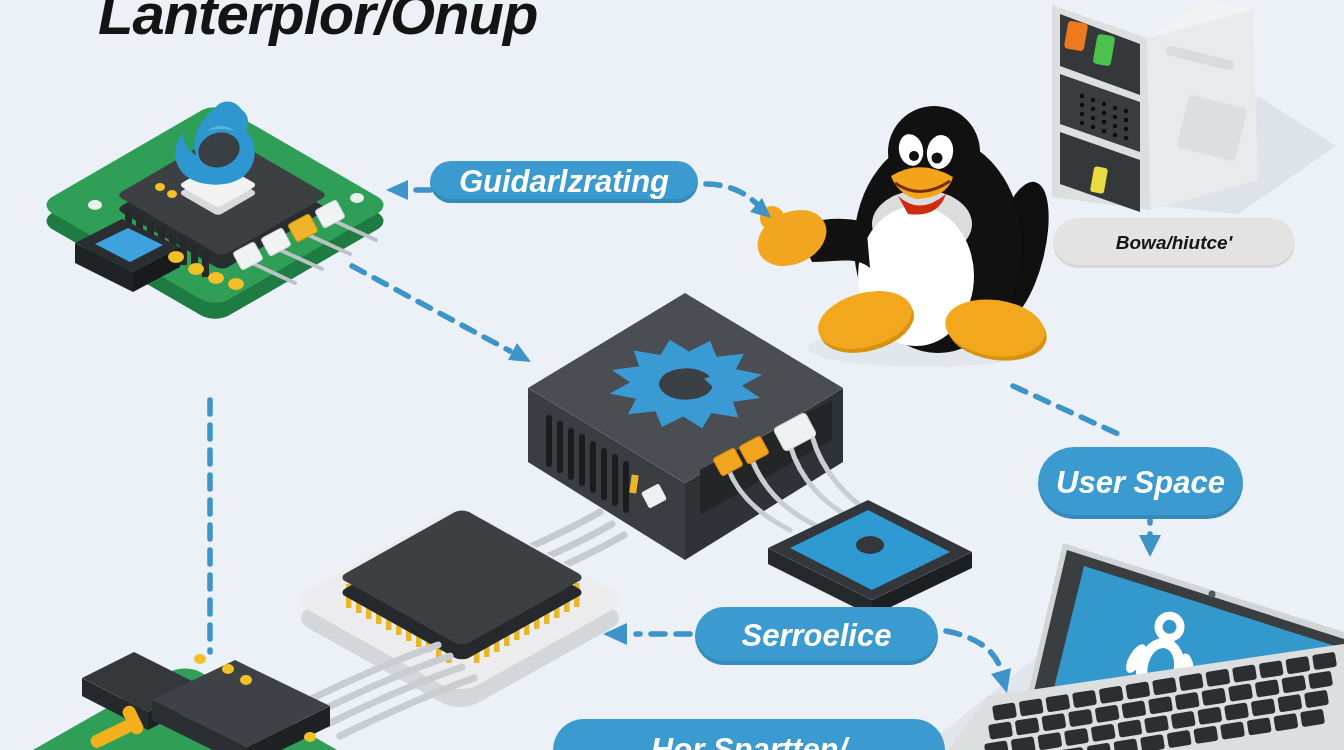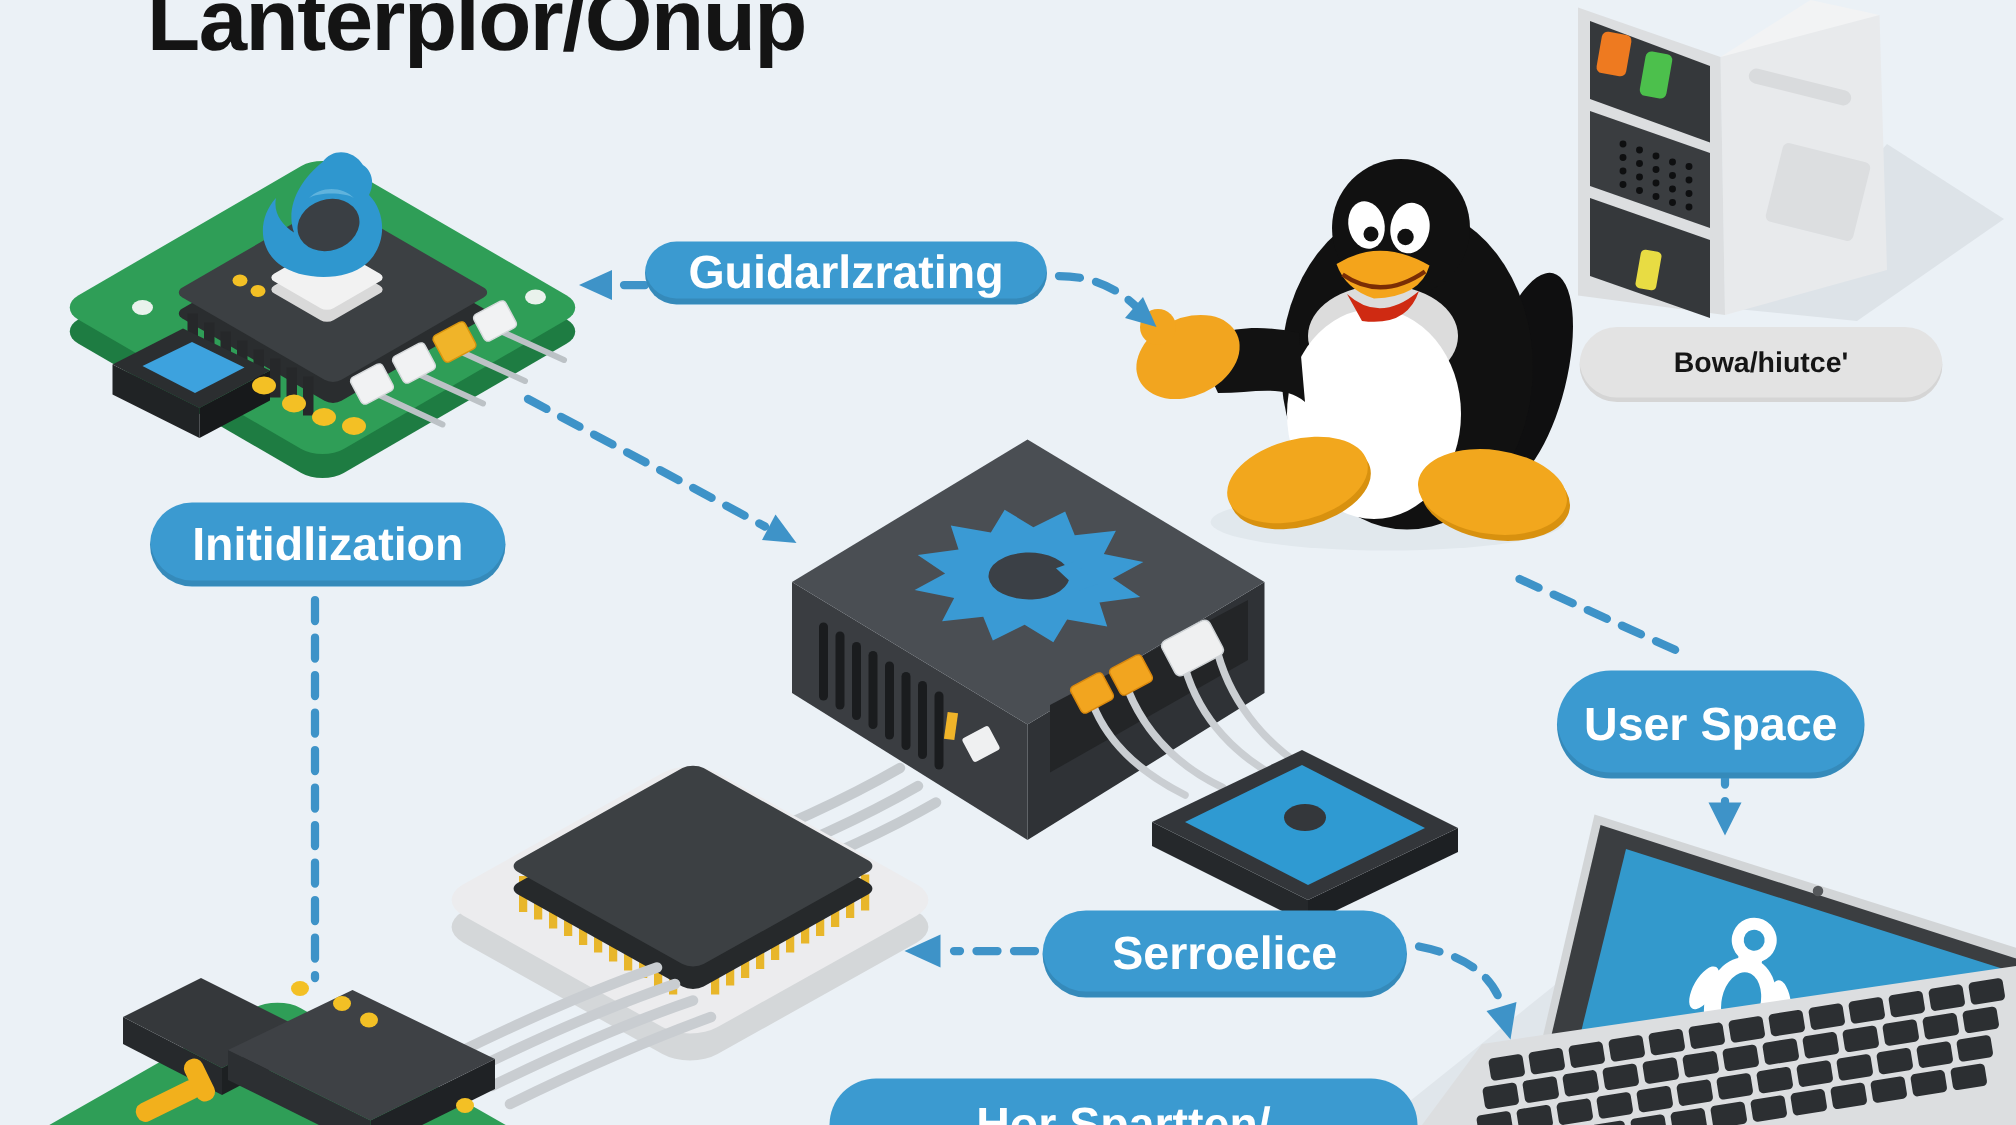--- a/index.html
+++ b/index.html
@@ -1,17 +1,17 @@
 <!DOCTYPE html>
 <html><head>
 <meta charset="utf-8">
 <style>
   html,body{margin:0;padding:0;}
   body{width:1344px;height:750px;overflow:hidden;background:#ebf1f6;}
-  .stage{position:relative;width:1344px;height:750px;font-family:"Liberation Sans",sans-serif;overflow:hidden;}
+  .stage{position:relative;width:1344px;height:750px;font-family:"Liberation Sans",sans-serif;overflow:hidden;font-style:italic;}
   .art{position:absolute;left:0;top:0;z-index:1;}
   .title{position:absolute;left:98px;top:-20px;z-index:3;font-size:58px;font-weight:800;color:#141414;letter-spacing:-1px;white-space:nowrap;}
   .pill{position:absolute;z-index:3;display:flex;align-items:center;justify-content:center;
         border-radius:999px;background:#3b9ad0;color:#ffffff;font-weight:700;font-size:31px;
         box-shadow:inset 0 -4px 0 rgba(0,0,0,.10);white-space:nowrap;}
   .pill.gray{background:#e3e3e3;color:#151515;box-shadow:inset 0 -3px 0 rgba(0,0,0,.06);font-size:19px;}
   #pill-guiderating{left:430px;top:161px;width:268px;height:42px;}
   #pill-initialization{left:100px;top:335px;width:237px;height:56px;}
   #pill-bootdevice{left:1053px;top:218px;width:242px;height:50px;}
   #pill-userspace{left:1038px;top:447px;width:205px;height:72px;}
@@ -313,19 +313,18 @@
     <polygon points="531,362 508,360 517,343"></polygon>
     <polygon points="1150,557 1139,535 1161,535"></polygon>
     <polygon points="603,634 627,623 627,645"></polygon>
     <polygon points="1007,693 991,674 1011,668"></polygon>
   </g>
 </svg>
 
 <div class="title">Lanterplor/Onup</div>
 
 <div class="pill" id="pill-guiderating">Guidarlzrating</div>
-<div class="pill" id="pill-initialization">Initidlization</div>
 <div class="pill gray" id="pill-bootdevice">Bowa/hiutce'</div>
 <div class="pill" id="pill-userspace">User Space</div>
 <div class="pill" id="pill-service">Serroelice</div>
 <div class="pill" id="pill-operation">Hor Spartten/</div>
 
 </div>
 
 </body></html>

